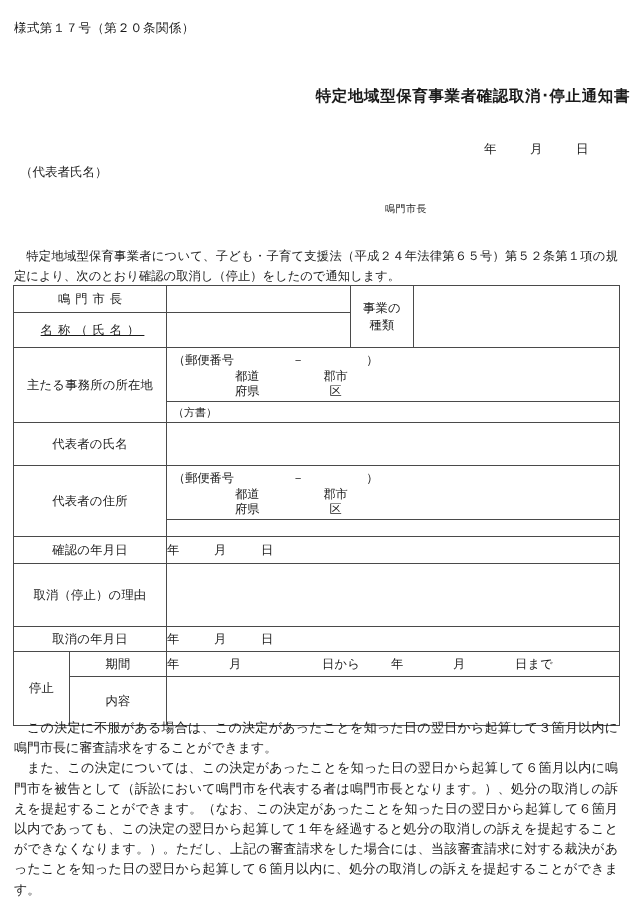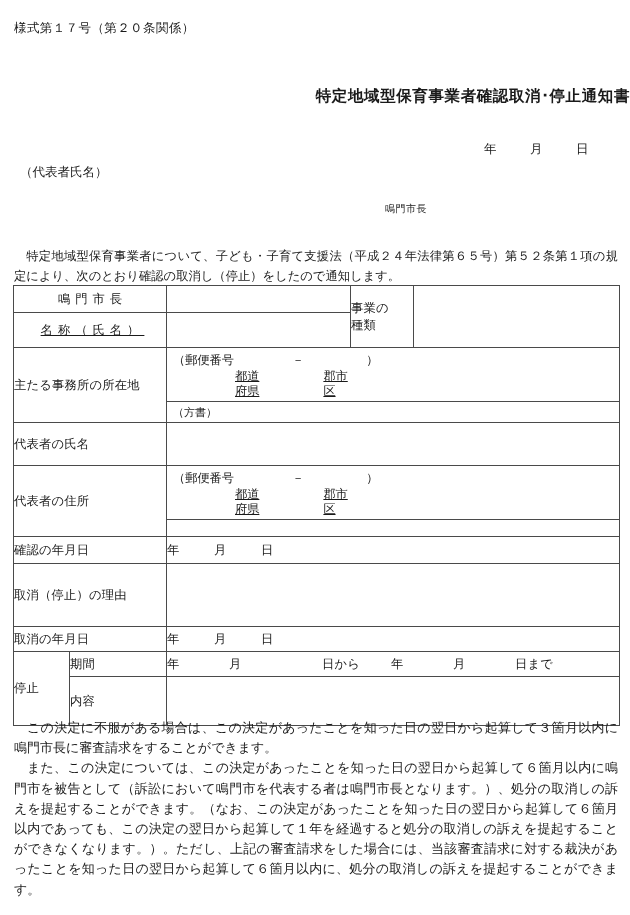--- a/index.html
+++ b/index.html
@@ -93,21 +93,21 @@
     table-layout: fixed;
     font-size: 12.3px;
   }
   .form-table td {
     border: 1px solid #4a4a4a;
     padding: 0;
     vertical-align: middle;
     position: relative;
   }
   .lbl {
-    text-align: left;
+    text-align: center;
     letter-spacing: 0.2px;
   }
   .lbl-spread {
     text-align: center;
     letter-spacing: 5px;
     text-indent: 5px;
   }
 
   .dotted-bottom {
     border-bottom: 1px dotted #777 !important;
@@ -121,22 +121,22 @@
   .addr-zip { white-space: nowrap; }
   .addr-zip .gap1 { display: inline-block; width: 58px; }
   .addr-zip .gap2 { display: inline-block; width: 62px; }
   .addr-pairs {
     margin-top: 1px;
     padding-left: 62px;
     white-space: nowrap;
   }
   .pair {
     display: inline-block;
+    text-align: center;
     line-height: 15px;
-    text-decoration: underline;
   }
   .pair.second { margin-left: 64px; }
   .pair span { display: block; }
 
   .hosho { padding: 2px 6px; font-size: 11px; }
 
   .ymd-row {
     text-align: left;
     padding-left: 190px;
     white-space: nowrap;

